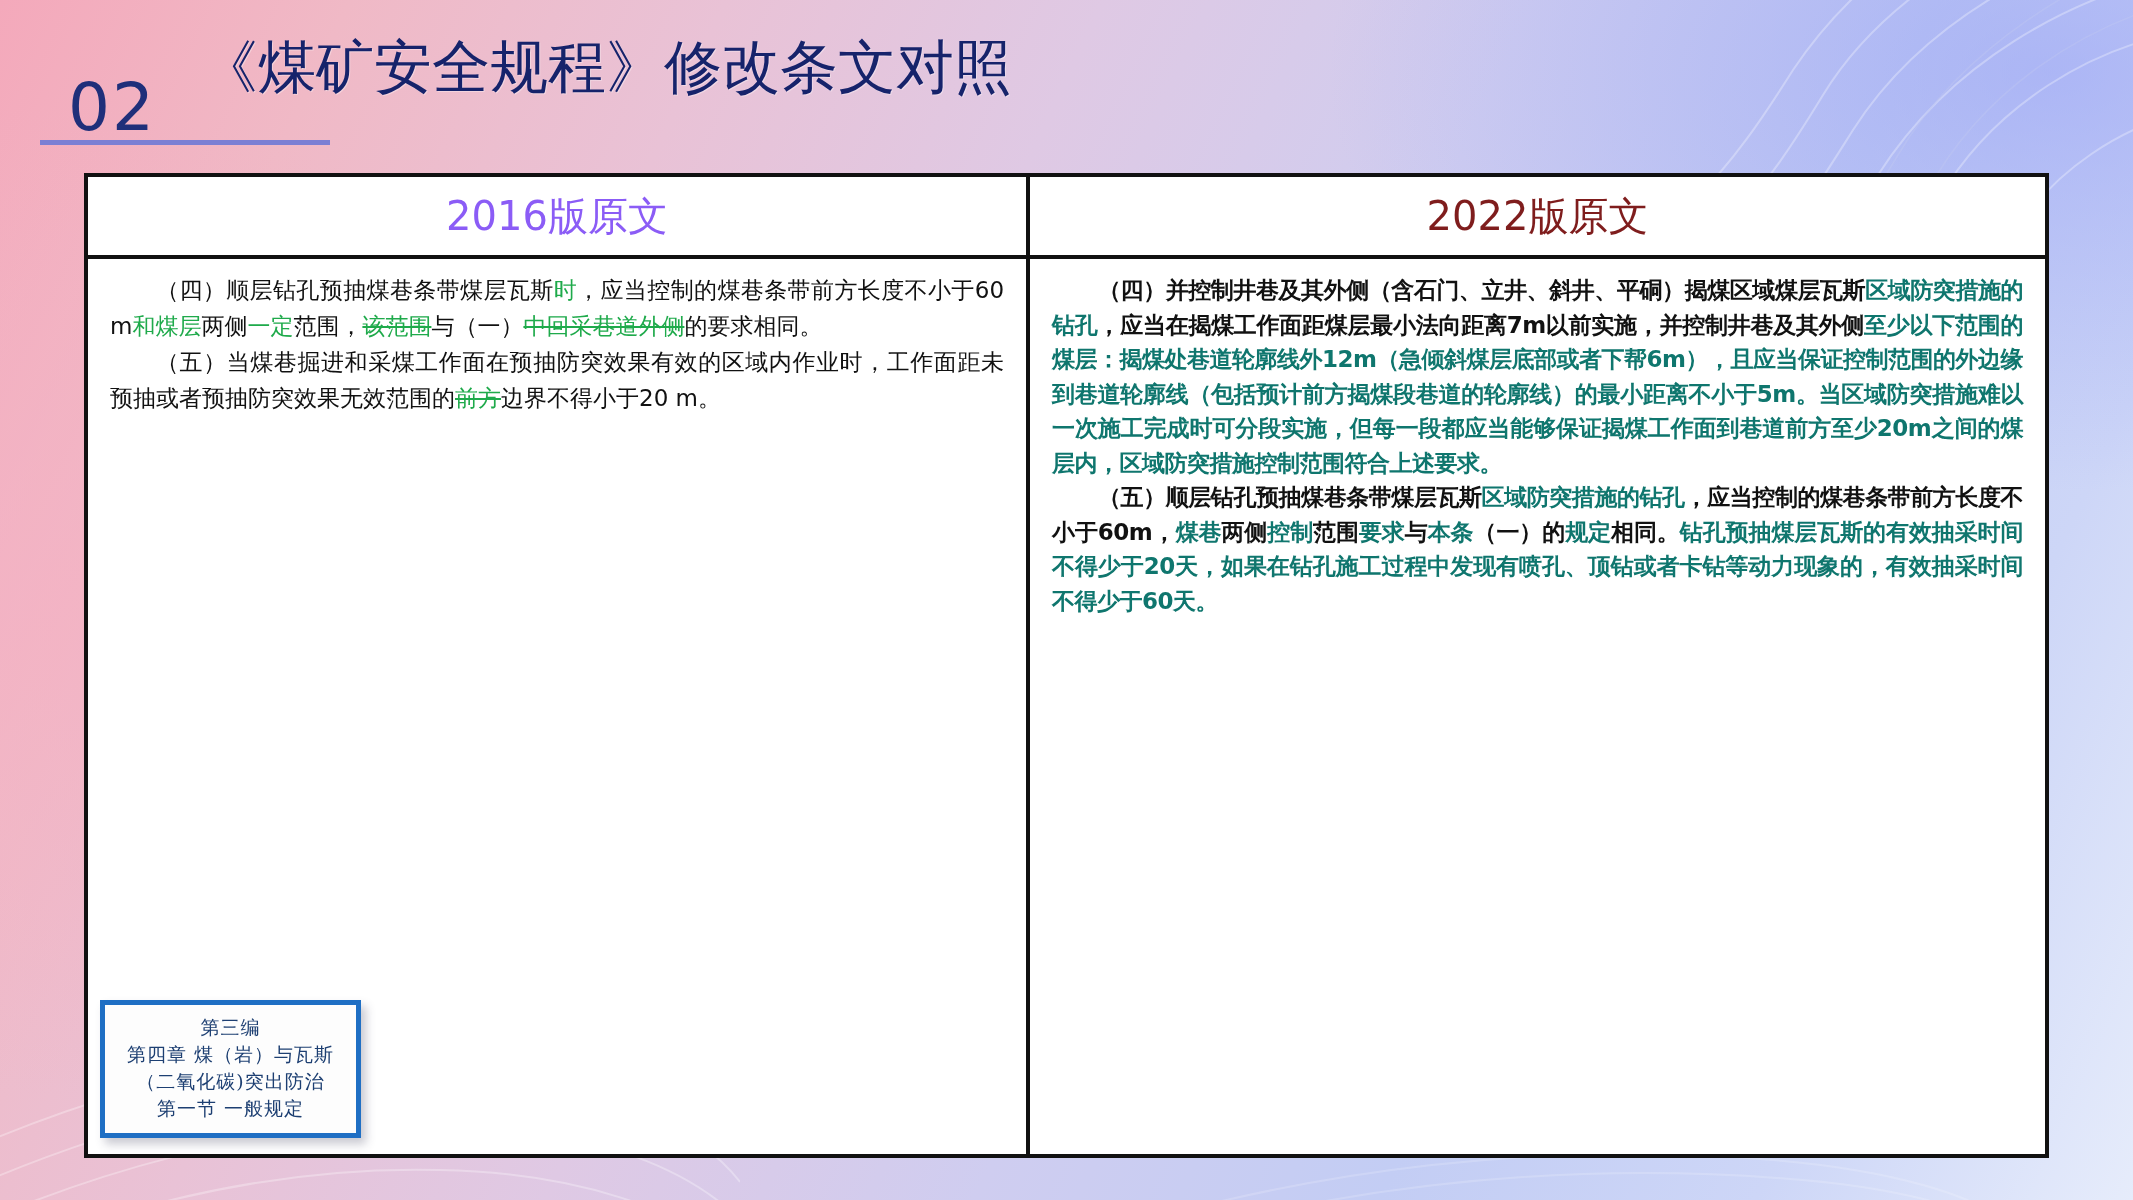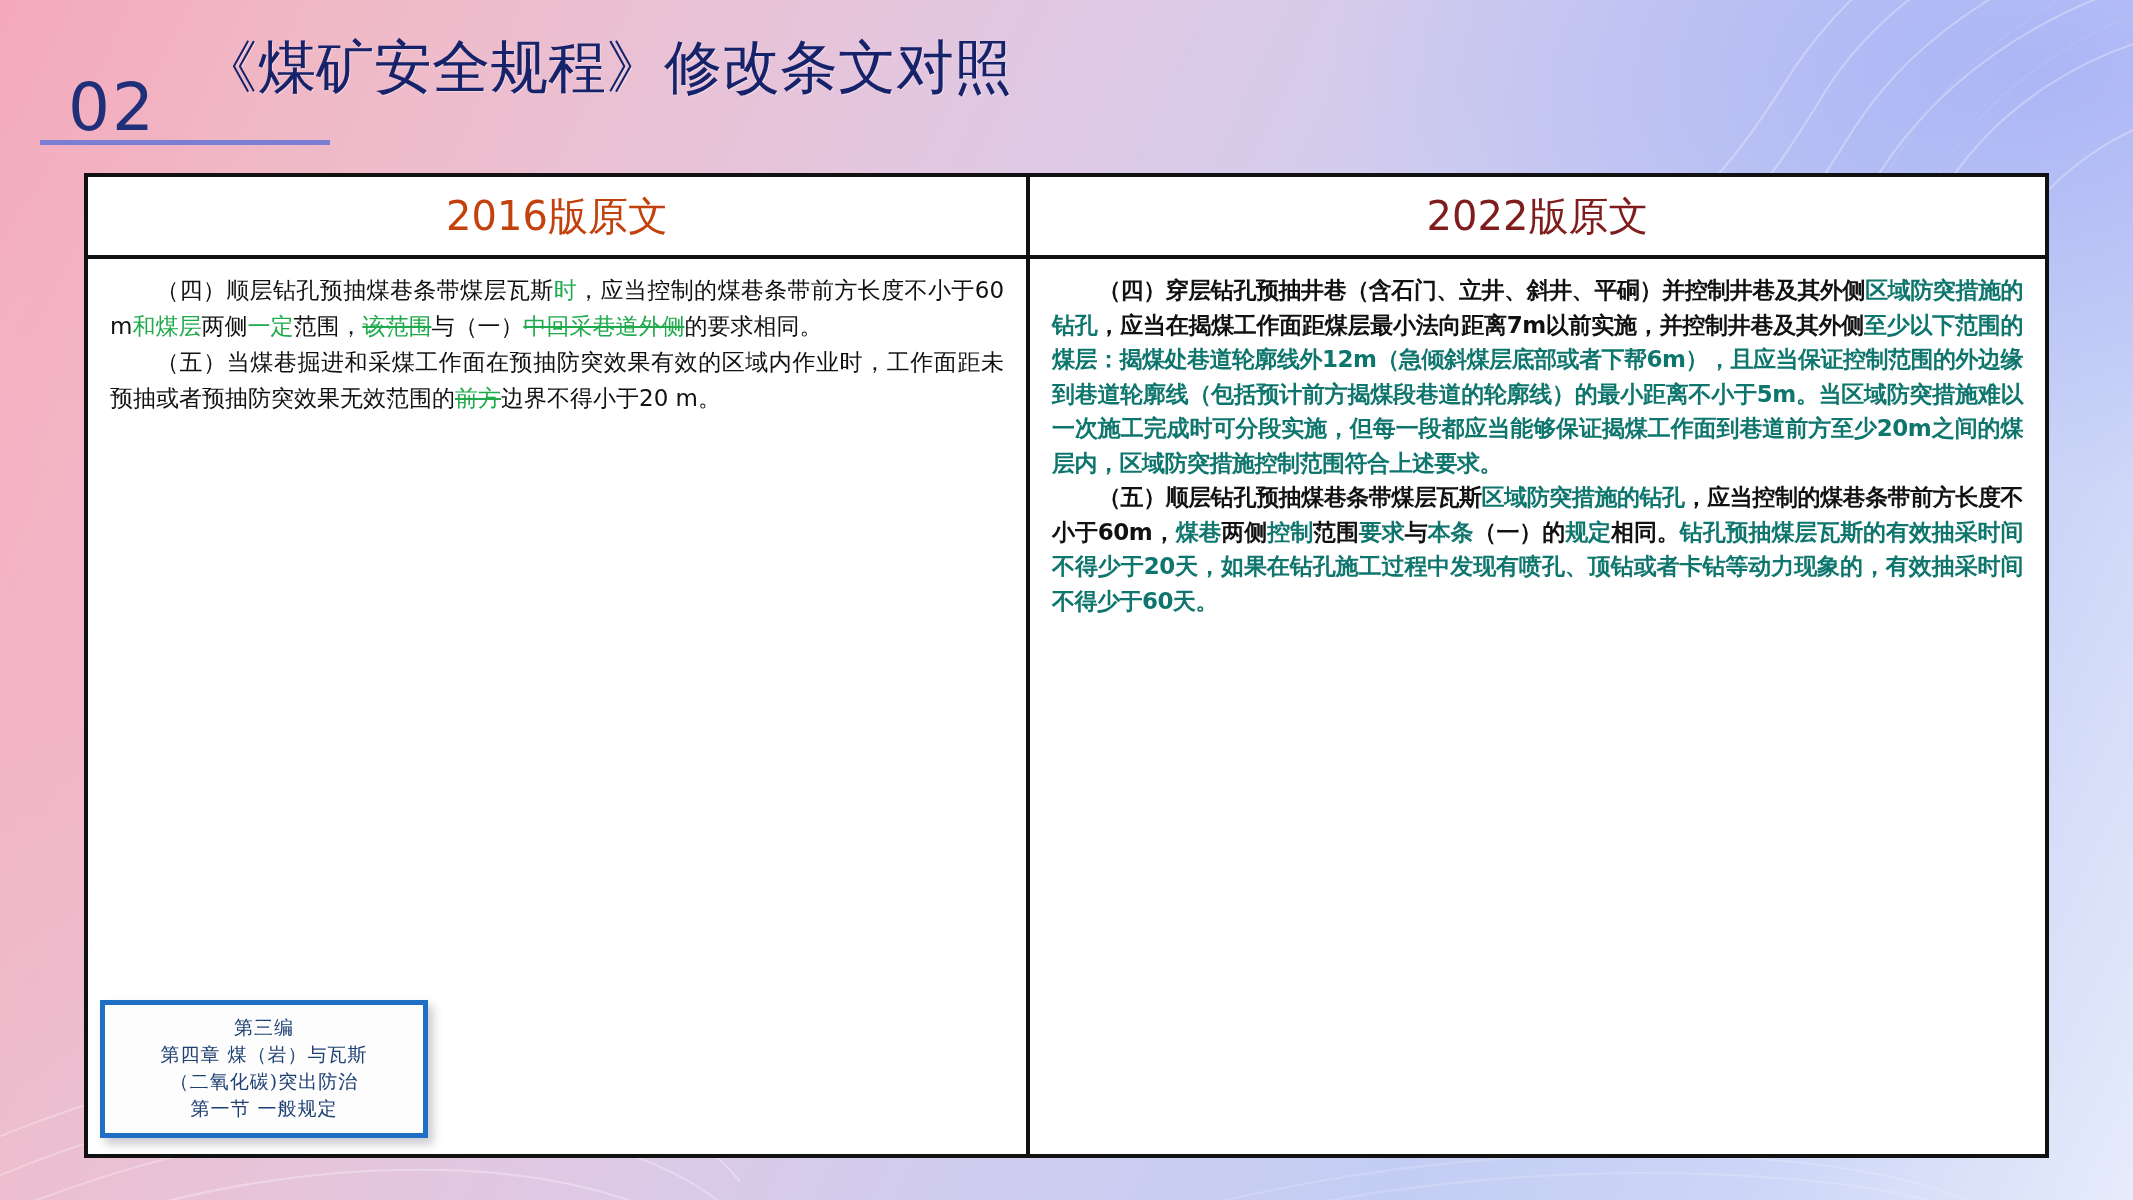--- a/index.html
+++ b/index.html
@@ -64,21 +64,21 @@
     border-right:4px solid #111;
     box-sizing:border-box;
     position:relative;
   }
   .col-right{flex:1 1 auto;box-sizing:border-box;position:relative;}
 
   .head-cell{
     display:flex;align-items:center;justify-content:center;
     font-size:40px;font-family:"DejaVu Sans",sans-serif;
   }
-  #head-2016{color:#c2410c;}
+  #head-2016{color:#8b5cf6;}
   #head-2022{color:#7f1d1d;}
 
   .body-cell{
     padding:14px 22px 10px 22px;
     box-sizing:border-box;
     height:100%;
     overflow:hidden;
   }
   p.para{
     margin:0 0 0 0;
@@ -93,21 +93,21 @@
   }
   #left-body p.para{font-weight:400;}
   #right-body p.para{font-weight:700;letter-spacing:-.5px;line-height:1.5;}
   .green{color:#1faa4b;}
   .green.strike{text-decoration:line-through;text-decoration-thickness:2px;}
   .red{color:#0f766e;margin-top:8px;}
 
   
   #badge{
     position:absolute;left:100px;bottom:62px;
-    width:328px;
+    width:261px;
     border:5px solid #1f6fc4;
     background:#fdfdfd;
     padding:9px 4px 11px 4px;
     box-sizing:border-box;
     box-shadow:5px 6px 9px rgba(60,60,90,.28);
     text-align:center;
     z-index:6;
     margin-top:43px;
   }
   #badge div{
@@ -173,21 +173,21 @@
 
     <div id="body-row">
 
       <div class="col-left body-cell" id="left-body">
         <p class="para"><span>（四）顺层钻孔预抽煤巷条带煤层瓦斯</span><span class="green">时</span><span>，应当控制的煤巷条带前方长度不小于60 m</span><span class="green">和煤层</span><span>两侧</span><span class="green">一定</span><span>范围，</span><span class="green strike">该范围</span><span>与（一）</span><span class="green strike">中回采巷道外侧</span><span>的要求相同。</span></p>
 
         <p class="para"><span>（五）当煤巷掘进和采煤工作面在预抽防突效果有效的区域内作业时，工作面距未预抽或者预抽防突效果无效范围的</span><span class="green strike">前方</span><span>边界不得小于20 m。</span></p>
       </div>
 
       <div class="col-right body-cell" id="right-body">
-        <p class="para"><span>（四）穿层钻孔预抽井巷（含石门、立井、斜井、平硐）并控制井巷及其外侧</span><span class="red">区域防突措施的钻孔</span><span>，应当在揭煤工作面距煤层最小法向距离7m以前实施，并控制井巷及其外侧</span><span class="red">至少以下范围的煤层：揭煤处巷道轮廓线外12m（急倾斜煤层底部或者下帮6m），且应当保证控制范围的外边缘到巷道轮廓线（包括预计前方揭煤段巷道的轮廓线）的最小距离不小于5m。当区域防突措施难以一次施工完成时可分段实施，但每一段都应当能够保证揭煤工作面到巷道前方至少20m之间的煤层内，区域防突措施控制范围符合上述要求。</span></p>
+        <p class="para"><span>（四）并控制井巷及其外侧（含石门、立井、斜井、平硐）揭煤区域煤层瓦斯</span><span class="red">区域防突措施的钻孔</span><span>，应当在揭煤工作面距煤层最小法向距离7m以前实施，并控制井巷及其外侧</span><span class="red">至少以下范围的煤层：揭煤处巷道轮廓线外12m（急倾斜煤层底部或者下帮6m），且应当保证控制范围的外边缘到巷道轮廓线（包括预计前方揭煤段巷道的轮廓线）的最小距离不小于5m。当区域防突措施难以一次施工完成时可分段实施，但每一段都应当能够保证揭煤工作面到巷道前方至少20m之间的煤层内，区域防突措施控制范围符合上述要求。</span></p>
 
         <p class="para"><span>（五）顺层钻孔预抽煤巷条带煤层瓦斯</span><span class="red">区域防突措施的钻孔</span><span>，应当控制的煤巷条带前方长度不小于60m，</span><span class="red">煤巷</span><span>两侧</span><span class="red">控制</span><span>范围</span><span class="red">要求</span><span>与</span><span class="red">本条</span><span>（一）的</span><span class="red">规定</span><span>相同。</span><span class="red">钻孔预抽煤层瓦斯的有效抽采时间不得少于20天，如果在钻孔施工过程中发现有喷孔、顶钻或者卡钻等动力现象的，有效抽采时间不得少于60天。</span></p>
       </div>
 
     </div>
   </div>
 
   <div id="badge">
     <div>第三编</div>
     <div>第四章 煤（岩）与瓦斯</div>

